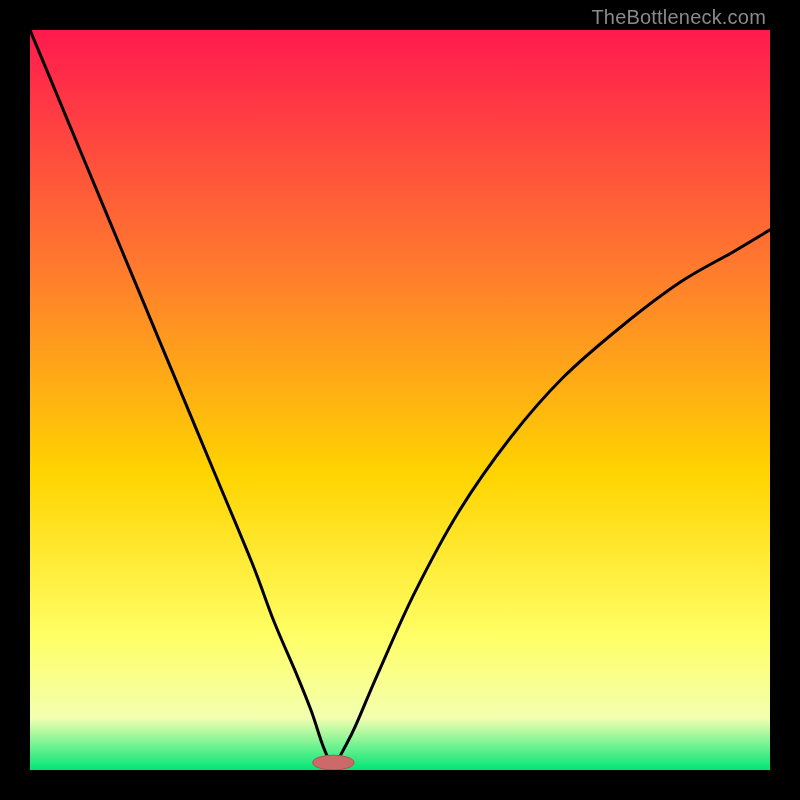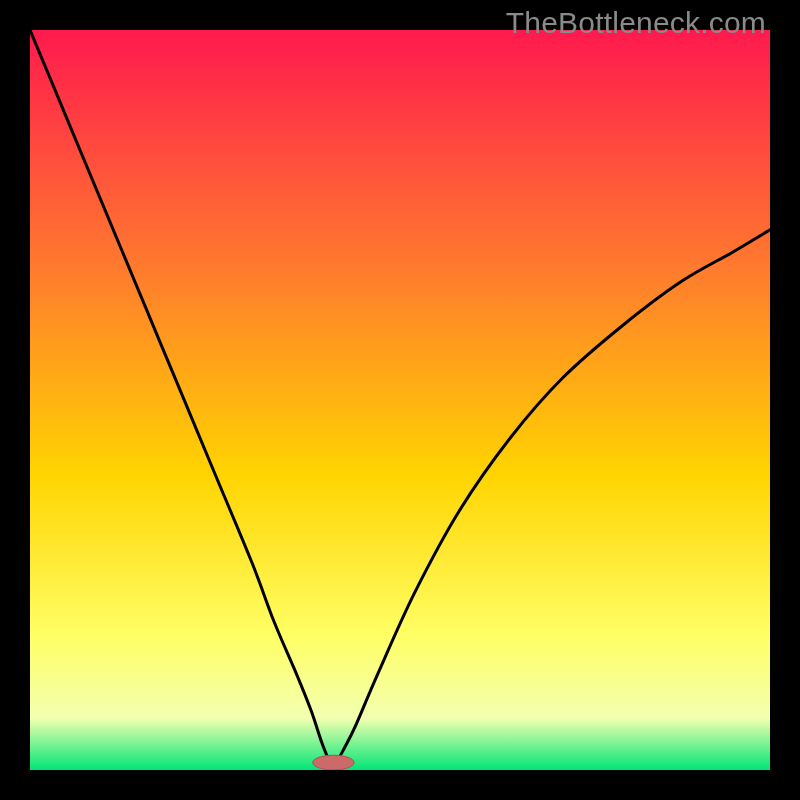--- a/index.html
+++ b/index.html
@@ -24,21 +24,21 @@
     left: 0;
     top: 0;
     width: 740px;
     height: 740px;
   }
   .watermark {
     position: absolute;
     top: 6px;
     right: 34px;
     color: #8a8a8a;
-    font-size: 30px;
+    font-size: 20px;
     font-weight: 400;
     letter-spacing: 0.2px;
   }
   svg {
     display: block;
   }
 </style>
 </head>
 <body>
 

